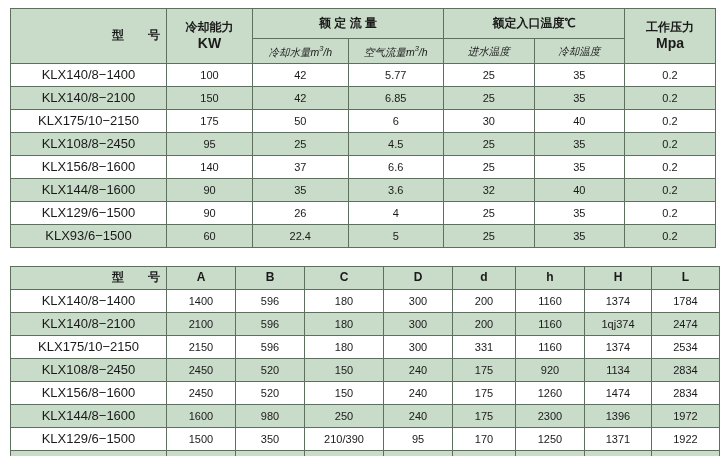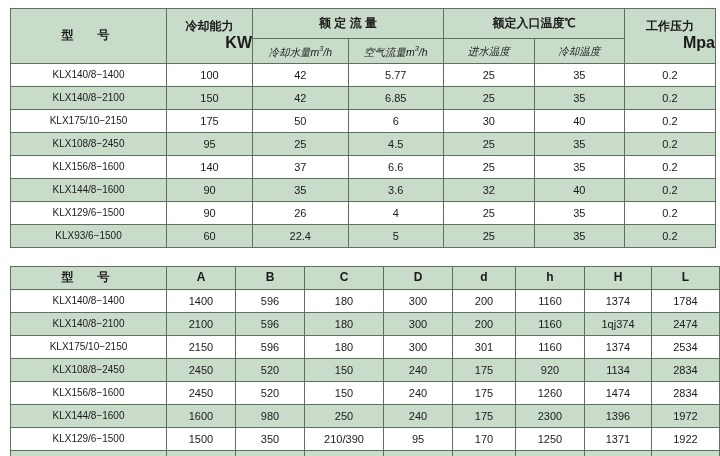--- a/index.html
+++ b/index.html
@@ -42,27 +42,27 @@
     font-size: 12px;
   }
   thead th.sub {
     font-weight: normal;
     font-size: 10.5px;
     font-style: italic;
   }
   tbody tr.odd td { background: #ffffff; }
   tbody tr.even td { background: #c9dbc9; }
   tbody td.model {
-    font-size: 10px;
+    font-size: 13px;
   }
   .head-tall { height: 30px; }
   .sub-row th { height: 24px; }
   sup { font-size: 7.5px; vertical-align: super; }
-  .spaced { letter-spacing: 6px; }
-  .kw-line { display: block; font-size: 16px; text-align: right; }
+  .spaced { letter-spacing: 6px; text-align: right; }
+  .kw-line { display: block; font-size: 14px; }
 </style>
 </head>
 <body>
 
 <div class="sheet">
 
   <table class="tbl1">
     <thead>
       <tr class="head-tall">
         <th rowspan="2" style="width:155px" class="spaced">型　号</th>
@@ -196,21 +196,21 @@
           <td>1160</td>
           <td>1qj374</td>
           <td>2474</td>
         </tr>
         <tr class="odd">
           <td class="model">KLX175/10−2150</td>
           <td>2150</td>
           <td>596</td>
           <td>180</td>
           <td>300</td>
-          <td>301</td>
+          <td>331</td>
           <td>1160</td>
           <td>1374</td>
           <td>2534</td>
         </tr>
         <tr class="even">
           <td class="model">KLX108/8−2450</td>
           <td>2450</td>
           <td>520</td>
           <td>150</td>
           <td>240</td>

